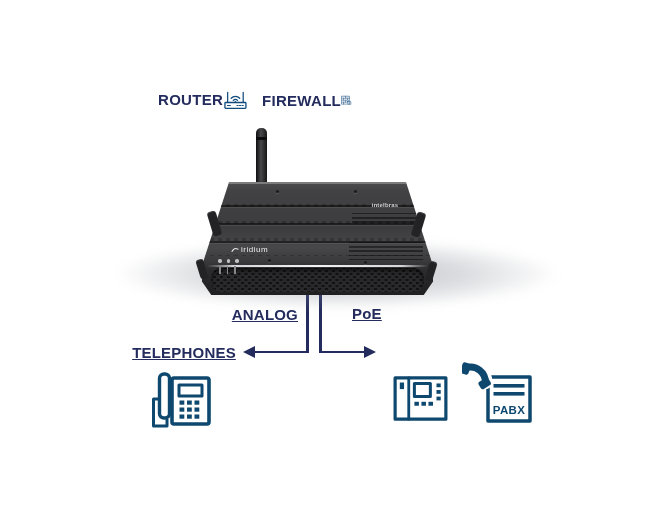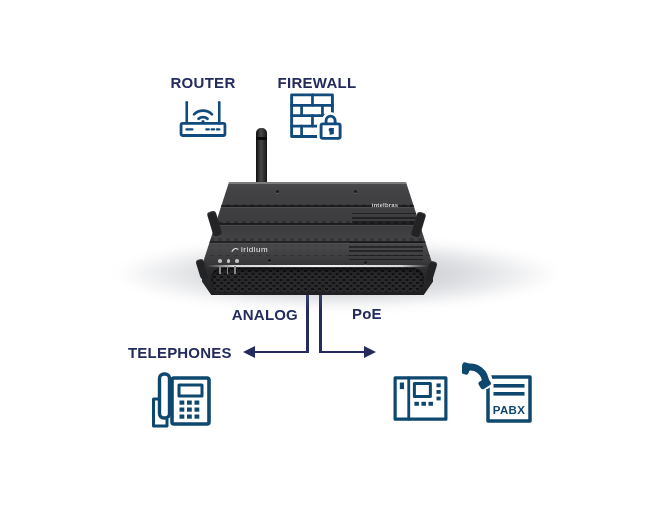--- a/index.html
+++ b/index.html
@@ -1,22 +1,22 @@
 <!DOCTYPE html>
 <html style="--background: #ffffff; --label-text: #242c5e; --line: #242c5e; --icon-blue: #114a7c; --icon-blue-deep: #0e486f; --device-body: #3c3c3e; --device-grille: #29292b; --brand-white: #ececee;"><head>
 <meta charset="utf-8">
 <style>
   html,body{margin:0;padding:0;background:#fff;}
   .stage{position:relative;width:672px;height:510px;background:#fff;overflow:hidden;
          font-family:"Liberation Sans",sans-serif;}
 
   
-  .feature{position:absolute;display:flex;flex-direction:column;align-items:center;}
+  .feature{position:absolute;display:flex;flex-direction:row;align-items:center;}
   .f-router{left:158px;top:74px;width:90px;}
-  .f-firewall{left:272px;top:74px;width:90px;}
+  .f-firewall{left:262px;top:74px;width:90px;}
   .f-wifi{left:379px;top:74px;width:90px;}
   .toplabel{font-weight:700;font-size:15px;color:var(--label-text,#242c5e);letter-spacing:.3px;text-align:center;}
 
   .icon .st{fill:none;stroke:var(--icon-blue,#114a7c);stroke-linecap:round;stroke-linejoin:round;}
   .icon .fl{fill:var(--icon-blue,#114a7c);}
   .icon-deep .st{stroke:var(--icon-blue-deep,#0e486f);}
   .icon-deep .fl{fill:var(--icon-blue-deep,#0e486f);}
 
   
   .shadow{position:absolute;left:112px;top:238px;width:450px;height:72px;
@@ -71,24 +71,24 @@
   .vl2{left:319px;top:287px;width:2.6px;height:66px;}
   .hl-left{left:254px;top:350.5px;width:54px;height:2.6px;}
   .hl-right{left:319px;top:350.5px;width:46px;height:2.6px;}
   .arrowhead{position:absolute;width:0;height:0;}
   .ah-left{left:243px;top:346px;border-top:6px solid transparent;border-bottom:6px solid transparent;
     border-right:12px solid var(--line,#242c5e);}
   .ah-right{left:364px;top:346px;border-top:6px solid transparent;border-bottom:6px solid transparent;
     border-left:12px solid var(--line,#242c5e);}
 
   
-  .blabel{position:absolute;font-weight:700;font-size:15px;color:var(--label-text,#242c5e);letter-spacing:.2px;}
+  .blabel{position:absolute;font-weight:700;font-size:15px;color:var(--label-text,#242c5e);letter-spacing:.2px;text-decoration:underline;}
   .analog{left:228px;top:306px;width:70px;text-align:right;}
   .poe{left:336px;top:305px;margin-left:16px;}
-  .telephones{left:128px;top:344px;width:112px;text-align:left;}
+  .telephones{left:128px;top:344px;width:112px;text-align:center;}
   .ipphones{left:381px;top:345px;}
   .ph-analog{position:absolute;left:150px;top:369px;width:64px;height:60px;}
   .ph-ip{position:absolute;left:392px;top:375px;width:57px;height:47px;}
   .pabx-svg{position:absolute;left:462px;top:355px;width:72px;height:70px;}
   .pabx-text{font-weight:700;font-size:11.5px;letter-spacing:.3px;font-family:"Liberation Sans",sans-serif;}
 </style>
 </head>
 <body>
 
 <div class="stage">

